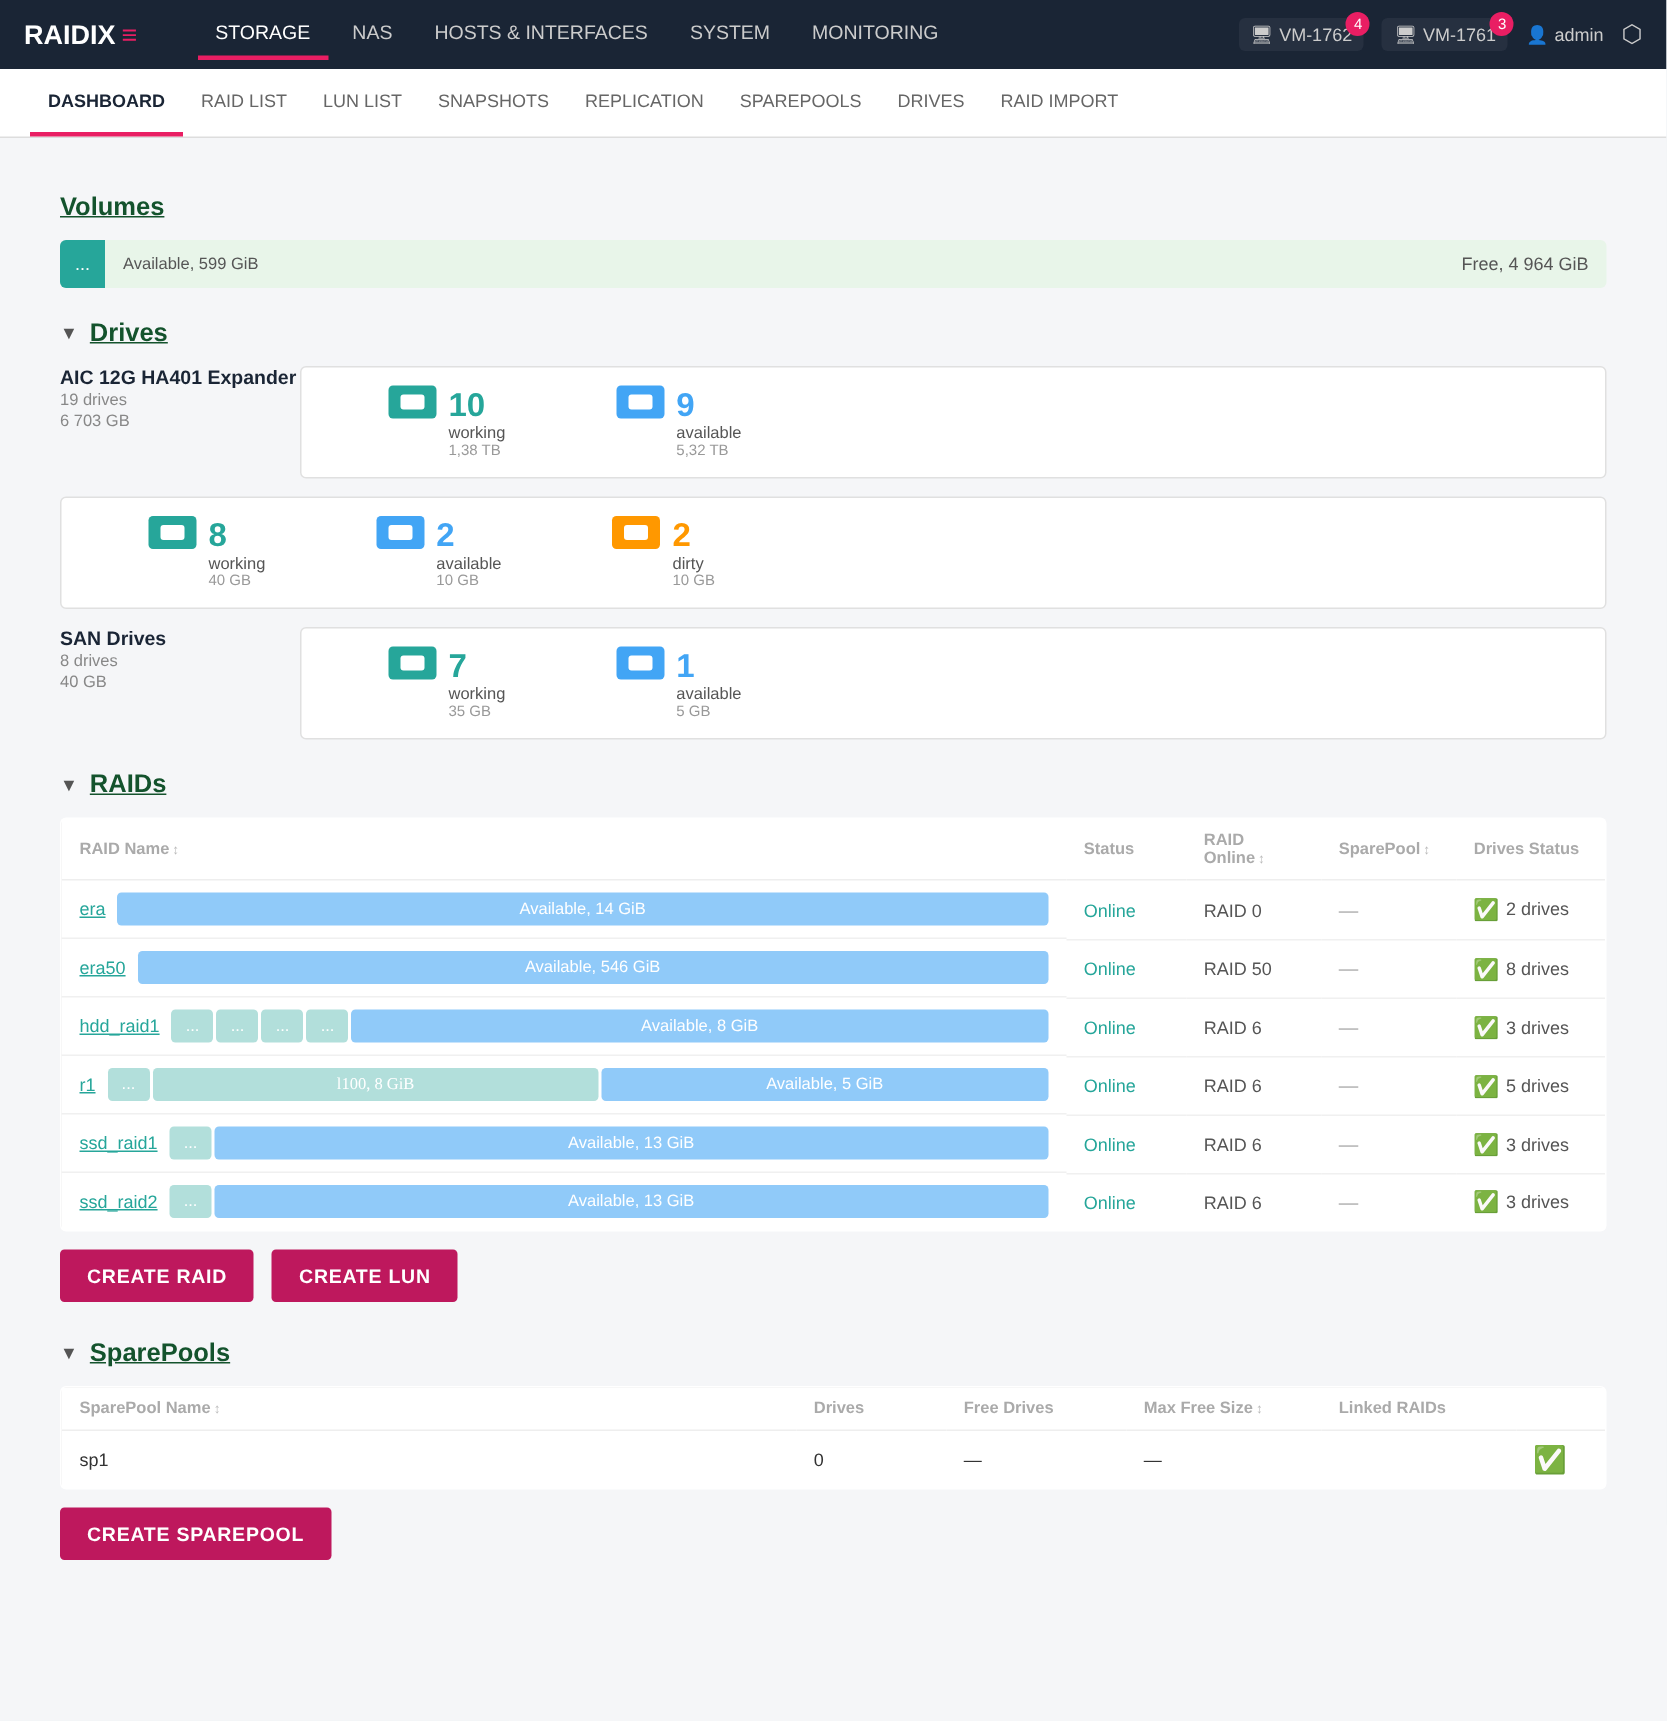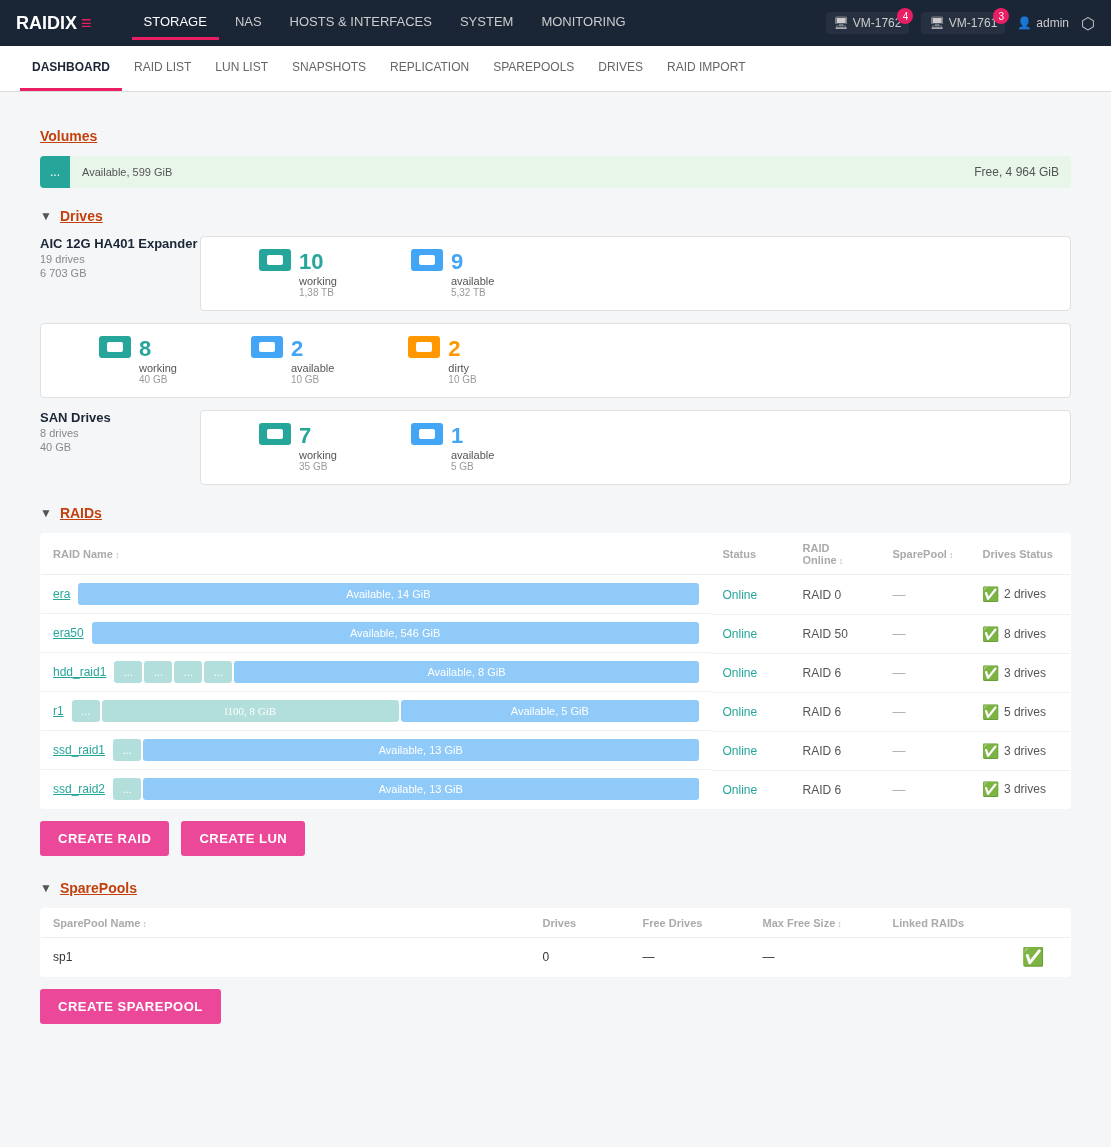--- a/index.html
+++ b/index.html
@@ -22,21 +22,21 @@
     
     .sub-nav { background: #fff; border-bottom: 1px solid #ddd; display: flex; padding: 0 20px; }
     .sub-tab { padding: 14px 12px; font-size: 12px; color: #666; cursor: pointer; border-bottom: 3px solid transparent; font-weight: 500; }
     .sub-tab.active { color: #1a2535; border-bottom: 3px solid #e91e63; font-weight: 700; }
 
     
     .main { padding: 20px 40px; background: #f5f6f8; min-height: calc(1147px - 46px - 46px); }
 
     
     .section-header { display: flex; align-items: center; gap: 8px; margin-bottom: 12px; margin-top: 16px; }
-    .section-header h2 { font-size: 14px; font-weight: 700; text-decoration: underline; color: #c2410c; }
+    .section-header h2 { font-size: 17px; font-weight: 700; text-decoration: underline; color: #14532d; }
     .chevron { cursor: pointer; font-size: 12px; color: #555; }
 
     
     .volumes-bar { display: flex; align-items: center; background: #e8f5e9; border-radius: 4px; overflow: hidden; height: 32px; margin-bottom: 20px; }
     .vol-used { background: #26a69a; color: #fff; padding: 0 10px; display: flex; align-items: center; font-size: 12px; height: 100%; white-space: nowrap; }
     .vol-available-label { padding: 0 12px; font-size: 11px; color: #555; flex: 1; }
     .vol-free-label { padding: 0 12px; font-size: 12px; color: #555; }
 
     
     .drives-section { margin-bottom: 20px; }
@@ -71,21 +71,21 @@
     .raid-bar.used { background: #b2dfdb; font-family: Liberation Serif, serif; }
     .raid-bar.dots { background: #b2dfdb; min-width: 28px; }
     .status-online { color: #26a69a; font-size: 12px; font-weight: 500; }
     .raid-level { font-size: 12px; color: #555; }
     .spare-dash { color: #aaa; }
     .drives-status { display: flex; align-items: center; gap: 4px; font-size: 12px; color: #555; }
     .check-icon { color: #26a69a; font-size: 14px; }
 
     
     .btn { padding: 10px 18px; border: none; border-radius: 3px; cursor: pointer; font-size: 13px; font-weight: 600; letter-spacing: 0.5px; }
-    .btn-dark { background: #ec4899; color: #fff; }
+    .btn-dark { background: #be185d; color: #fff; }
     .btn-row { display: flex; gap: 12px; margin-top: 12px; margin-bottom: 24px; }
 
     
     .spare-table { width: 100%; border-collapse: collapse; background: #fff; border: 1px solid #e0e0e0; border-radius: 4px; overflow: hidden; }
     .spare-table th { font-size: 11px; color: #aaa; font-weight: 600; padding: 8px 12px; text-align: left; border-bottom: 1px solid #eee; }
     .spare-table td { padding: 8px 12px; border-bottom: 1px solid #f0f0f0; font-size: 12px; }
     .spare-table tr:last-child td { border-bottom: none; }
 
     
     ::-webkit-scrollbar { width: 6px; }

